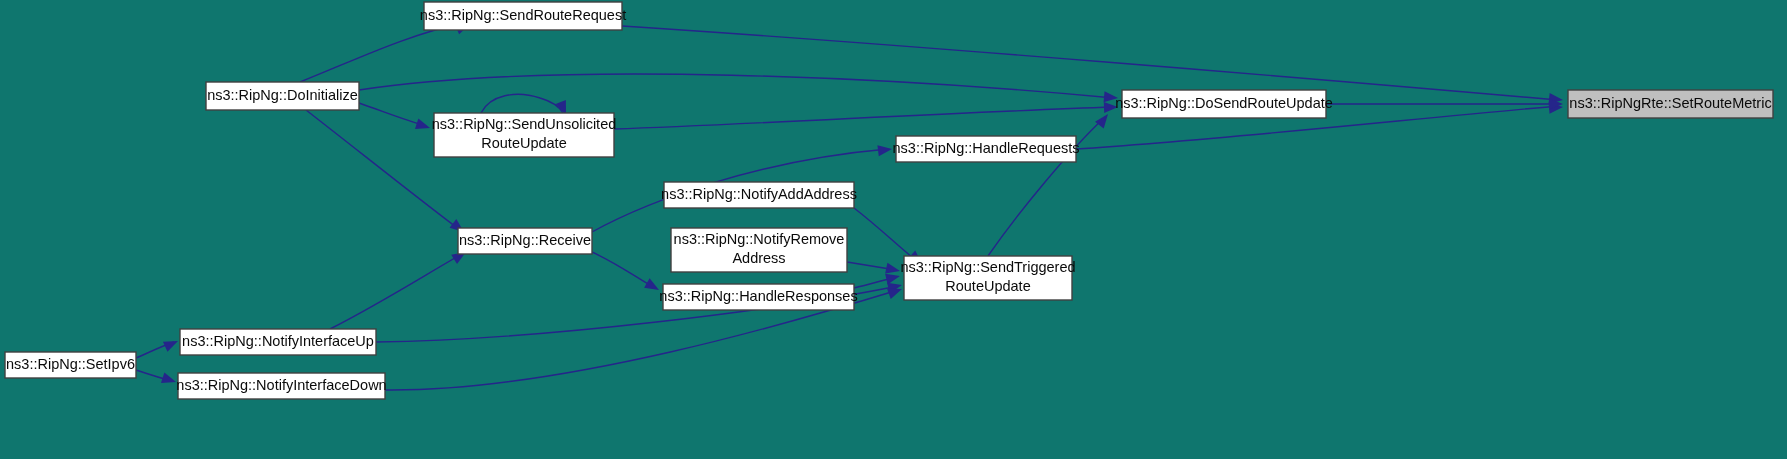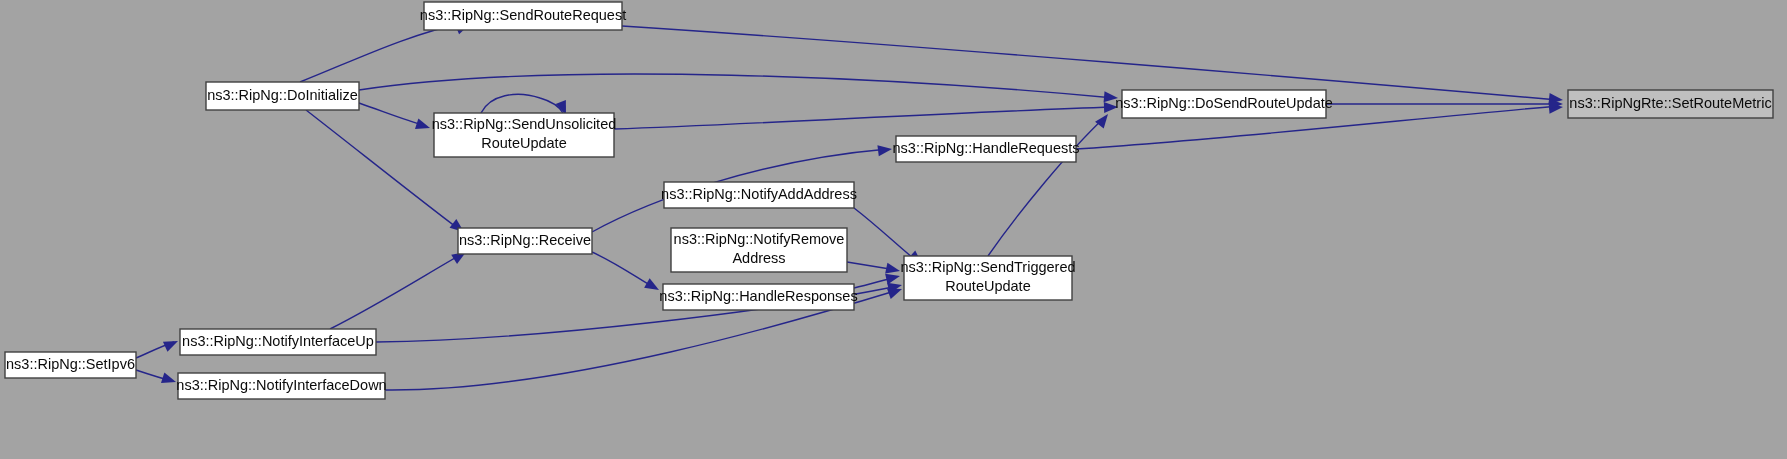--- a/index.html
+++ b/index.html
@@ -4,21 +4,21 @@
 <style>
   html, body {
     margin: 0;
     padding: 0;
     background: #ffffff;
   }
   #canvas-wrap {
     position: relative;
     width: 1787px;
     height: 459px;
-    background: #a3a3a3;
+    background: #0f766e;
     overflow: hidden;
   }
   svg#graph {
     display: block;
     width: 1787px;
     height: 459px;
     font-family: "Liberation Sans", sans-serif;
   }
   .node-rect {
     fill: #ffffff;

